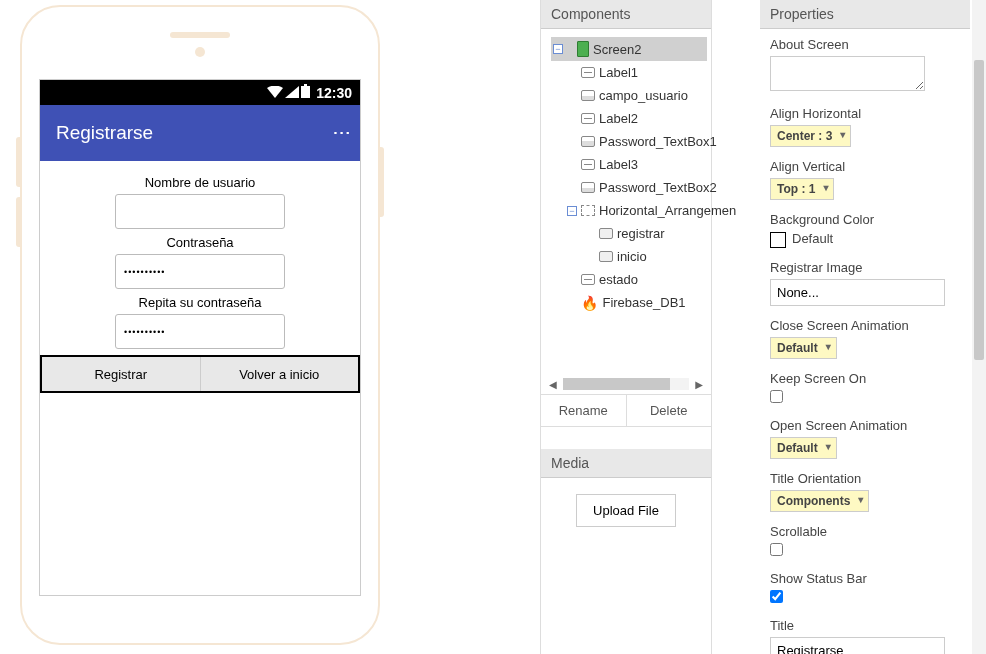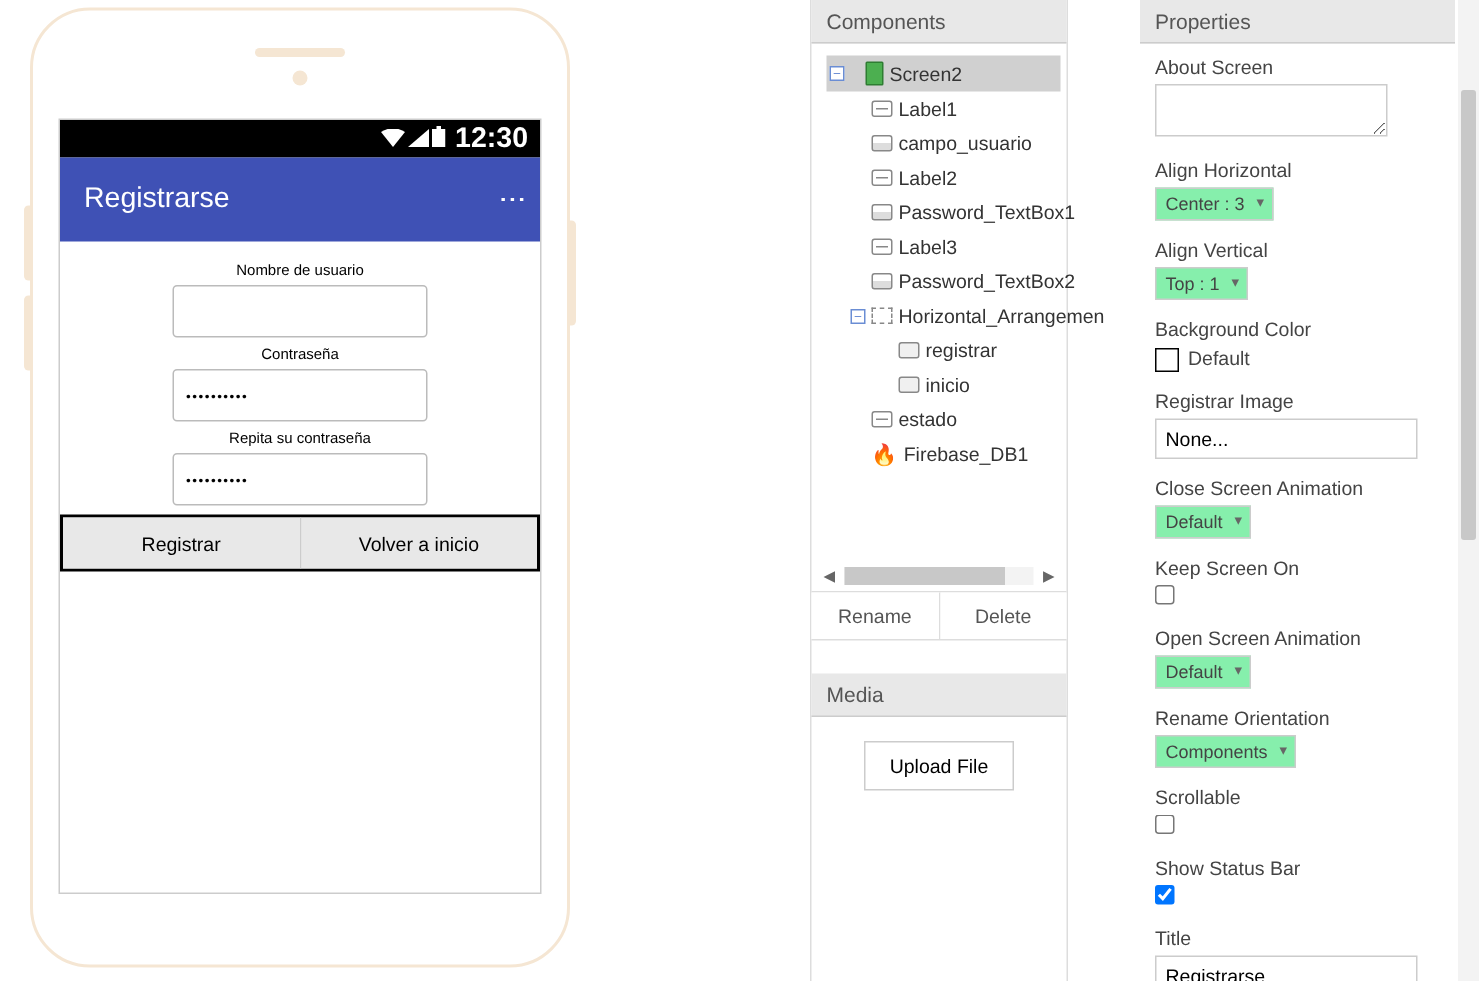--- a/index.html
+++ b/index.html
@@ -9,29 +9,29 @@
   .phone-outer { position: absolute; left: 20px; top: 5px; width: 360px; height: 640px; }
   .phone-frame { width: 100%; height: 100%; border: 2px solid #f5e6d3; border-radius: 40px; position: relative; background: #fff; }
   .phone-speaker { position: absolute; top: 25px; left: 50%; transform: translateX(-50%); width: 60px; height: 6px; background: #f5e6d3; border-radius: 3px; }
   .phone-camera { position: absolute; top: 40px; left: 50%; transform: translateX(-50%); width: 10px; height: 10px; background: #f5e6d3; border-radius: 50%; }
   .phone-side-btn { position: absolute; background: #f5e6d3; border-radius: 0 3px 3px 0; width: 6px; }
   .phone-side-left1 { left: -6px; top: 130px; height: 50px; border-radius: 3px 0 0 3px; }
   .phone-side-left2 { left: -6px; top: 190px; height: 50px; border-radius: 3px 0 0 3px; }
   .phone-side-right { right: -6px; top: 140px; height: 70px; }
   .phone-screen { position: absolute; top: 72px; left: 17px; right: 17px; bottom: 47px; background: #fff; border: 1px solid #ccc; overflow: hidden; }
 
-  .status-bar { height: 25px; background: #000; color: #fff; display: flex; justify-content: flex-end; align-items: center; padding: 0 8px; font-size: 19px; gap: 2px; }
+  .status-bar { height: 25px; background: #000; color: #fff; display: flex; justify-content: flex-end; align-items: center; padding: 0 8px; font-size: 14px; gap: 2px; }
   .status-bar .time { margin-left: 4px; font-weight: bold; }
 
   .app-bar { height: 56px; background: #3f51b5; color: #fff; display: flex; align-items: center; justify-content: space-between; padding: 0 16px; }
   .app-bar-title { font-size: 19px; }
   .app-bar-menu { font-size: 18px; color: #fff; letter-spacing: 0; line-height: 4px; writing-mode: vertical-lr; }
 
   .app-content { padding: 8px 0; text-align: center; }
-  .form-label { font-size: 10px; color: #000; margin: 6px 0 4px; }
+  .form-label { font-size: 13px; color: #000; margin: 6px 0 4px; }
   .form-input { width: 170px; height: 35px; border: 1px solid #bbb; border-radius: 3px; margin: 2px auto 4px; display: block; padding: 0 8px; font-size: 12px; }
   .button-row { display: flex; height: 38px; border: 2px solid #000; margin-top: 6px; }
   .button-row button { flex: 1; background: #e8e8e8; border: none; border-right: 1px solid #ccc; font-size: 13px; cursor: pointer; }
   .button-row button:last-child { border-right: none; }
 
   
   .components-panel { position: absolute; left: 540px; top: 0; width: 172px; height: 654px; border-left: 1px solid #ddd; border-right: 1px solid #ddd; background: #fff; }
   .panel-header { background: #e8e8e8; padding: 6px 10px; font-size: 14px; color: #555; border-bottom: 1px solid #ccc; }
   .tree { padding: 8px 4px 0 10px; font-size: 13px; color: #333; }
   .tree-item { display: flex; align-items: center; padding: 4px 2px; gap: 4px; cursor: pointer; white-space: nowrap; }
@@ -59,21 +59,21 @@
 
   .media-section { margin-top: 22px; }
   .upload-btn { display: block; margin: 16px auto; padding: 8px 16px; background: #fff; border: 1px solid #ccc; font-size: 13px; cursor: pointer; }
 
   
   .properties-panel { position: absolute; left: 760px; top: 0; width: 210px; height: 654px; background: #fff; overflow: hidden; }
   .props-body { padding: 8px 10px; font-size: 13px; color: #444; }
   .prop-group { margin-bottom: 12px; }
   .prop-label { display: block; margin-bottom: 4px; font-size: 13px; }
   .prop-textarea { width: 155px; height: 35px; border: 1px solid #ccc; resize: both; font-size: 12px; padding: 2px; }
-  .prop-select { border: 1px solid #ccc; background: #86efac; padding: 3px 18px 3px 6px; font-size: 12px; position: relative; display: inline-block; cursor: pointer; }
+  .prop-select { border: 1px solid #ccc; background: #fef9c3; padding: 3px 18px 3px 6px; font-size: 12px; position: relative; display: inline-block; cursor: pointer; font-weight: bold; }
   .prop-select::after { content: "▾"; position: absolute; right: 5px; top: 3px; font-size: 10px; color: #666; }
   .prop-input { width: 175px; border: 1px solid #ccc; padding: 5px 6px; font-size: 13px; }
   .prop-checkbox { width: 13px; height: 13px; }
   .color-swatch { width: 16px; height: 16px; border: 1px solid #000; display: inline-block; vertical-align: middle; background: #fff; margin-right: 6px; }
 
   .right-scroll { position: absolute; right: 0; top: 0; width: 14px; height: 654px; background: #f3f3f3; }
   .right-scroll .thumb { position: absolute; top: 60px; width: 10px; left: 2px; height: 300px; background: #c8c8c8; border-radius: 2px; }
 </style>
 </head>
 <body>
@@ -237,21 +237,21 @@
       <span class="prop-label">Keep Screen On</span>
       <input type="checkbox" class="prop-checkbox" style="">
     </div>
 
     <div class="prop-group">
       <span class="prop-label">Open Screen Animation</span>
       <span class="prop-select"><span>Default</span></span>
     </div>
 
     <div class="prop-group">
-      <span class="prop-label">Rename Orientation</span>
+      <span class="prop-label">Title Orientation</span>
       <span class="prop-select"><span>Components</span></span>
     </div>
 
     <div class="prop-group">
       <span class="prop-label">Scrollable</span>
       <input type="checkbox" class="prop-checkbox" style="">
     </div>
 
     <div class="prop-group">
       <span class="prop-label">Show Status Bar</span>

